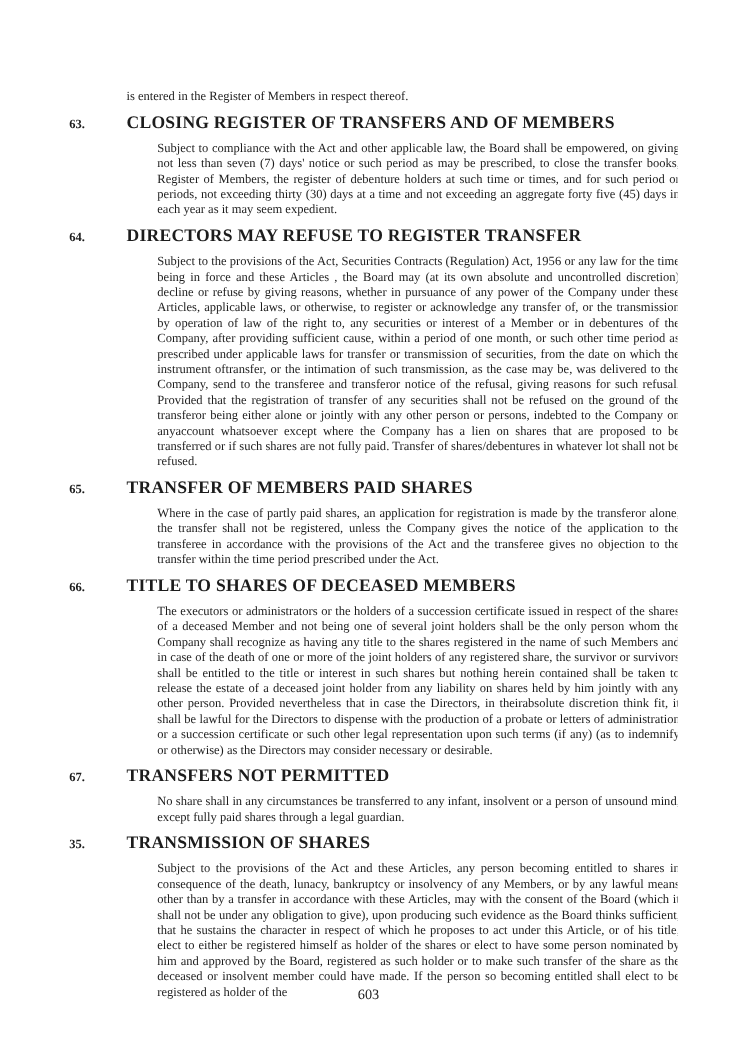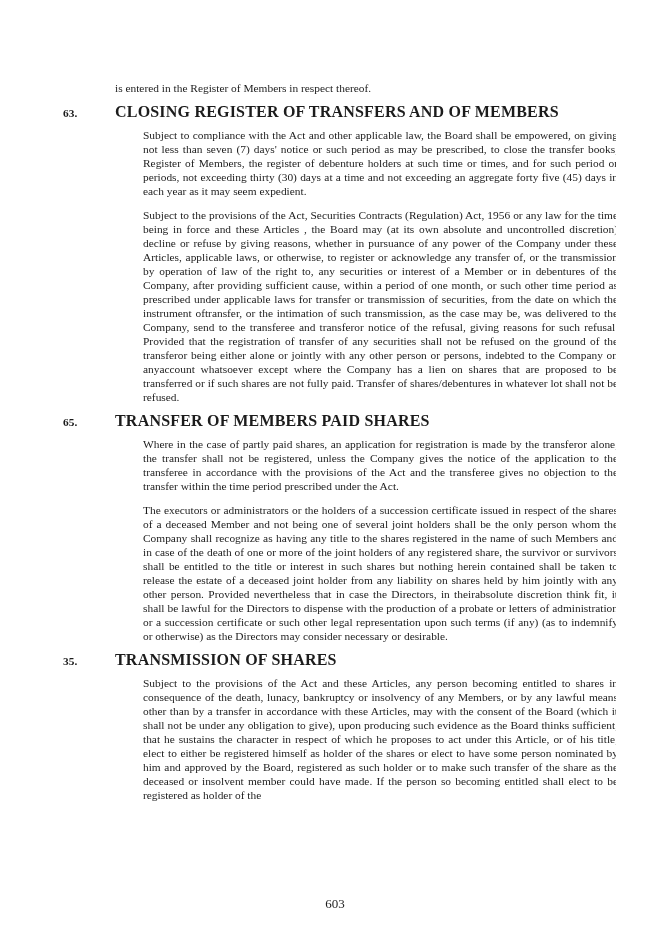--- a/index.html
+++ b/index.html
@@ -73,35 +73,50 @@
 
     <section class="clause">
       <div class="clause-head">
         <span class="clause-num">63.</span>
         <h2 class="clause-title">CLOSING REGISTER OF TRANSFERS AND OF MEMBERS</h2>
       </div>
       <p class="clause-body">Subject to compliance with the Act and other applicable law, the Board shall be empowered, on giving not less than seven (7) days' notice or such period as may be prescribed, to close the transfer books, Register of Members, the register of debenture holders at such time or times, and for such period or periods, not exceeding thirty (30) days at a time and not exceeding an aggregate forty five (45) days in each year as it may seem expedient.</p>
     </section>
 
     <section class="clause">
+      <div class="clause-head">
+        <span class="clause-num">64.</span>
+        <h2 class="clause-title">DIRECTORS MAY REFUSE TO REGISTER TRANSFER</h2>
+      </div>
       <p class="clause-body">Subject to the provisions of the Act, Securities Contracts (Regulation) Act, 1956 or any law for the time being in force and these Articles , the Board may (at its own absolute and uncontrolled discretion) decline or refuse by giving reasons, whether in pursuance of any power of the Company under these Articles, applicable laws, or otherwise, to register or acknowledge any transfer of, or the transmission by operation of law of the right to, any securities or interest of a Member or in debentures of the Company, after providing sufficient cause, within a period of one month, or such other time period as prescribed under applicable laws for transfer or transmission of securities, from the date on which the instrument oftransfer, or the intimation of such transmission, as the case may be, was delivered to the Company, send to the transferee and transferor notice of the refusal, giving reasons for such refusal. Provided that the registration of transfer of any securities shall not be refused on the ground of the transferor being either alone or jointly with any other person or persons, indebted to the Company on anyaccount whatsoever except where the Company has a lien on shares that are proposed to be transferred or if such shares are not fully paid. Transfer of shares/debentures in whatever lot shall not be refused.</p>
     </section>
 
     <section class="clause">
       <div class="clause-head">
         <span class="clause-num">65.</span>
         <h2 class="clause-title">TRANSFER OF MEMBERS PAID SHARES</h2>
       </div>
       <p class="clause-body">Where in the case of partly paid shares, an application for registration is made by the transferor alone, the transfer shall not be registered, unless the Company gives the notice of the application to the transferee in accordance with the provisions of the Act and the transferee gives no objection to the transfer within the time period prescribed under the Act.</p>
     </section>
 
     <section class="clause">
+      <div class="clause-head">
+        <span class="clause-num">66.</span>
+        <h2 class="clause-title">TITLE TO SHARES OF DECEASED MEMBERS</h2>
+      </div>
       <p class="clause-body">The executors or administrators or the holders of a succession certificate issued in respect of the shares of a deceased Member and not being one of several joint holders shall be the only person whom the Company shall recognize as having any title to the shares registered in the name of such Members and in case of the death of one or more of the joint holders of any registered share, the survivor or survivors shall be entitled to the title or interest in such shares but nothing herein contained shall be taken to release the estate of a deceased joint holder from any liability on shares held by him jointly with any other person. Provided nevertheless that in case the Directors, in theirabsolute discretion think fit, it shall be lawful for the Directors to dispense with the production of a probate or letters of administration or a succession certificate or such other legal representation upon such terms (if any) (as to indemnify or otherwise) as the Directors may consider necessary or desirable.</p>
     </section>
 
+    <section class="clause">
+      <div class="clause-head">
+        <span class="clause-num">67.</span>
+        <h2 class="clause-title">TRANSFERS NOT PERMITTED</h2>
+      </div>
+      <p class="clause-body">No share shall in any circumstances be transferred to any infant, insolvent or a person of unsound mind, except fully paid shares through a legal guardian.</p>
+    </section>
 
     <section class="clause">
       <div class="clause-head">
         <span class="clause-num">35.</span>
         <h2 class="clause-title">TRANSMISSION OF SHARES</h2>
       </div>
       <p class="clause-body">Subject to the provisions of the Act and these Articles, any person becoming entitled to shares in consequence of the death, lunacy, bankruptcy or insolvency of any Members, or by any lawful means other than by a transfer in accordance with these Articles, may with the consent of the Board (which it shall not be under any obligation to give), upon producing such evidence as the Board thinks sufficient, that he sustains the character in respect of which he proposes to act under this Article, or of his title, elect to either be registered himself as holder of the shares or elect to have some person nominated by him and approved by the Board, registered as such holder or to make such transfer of the share as the deceased or insolvent member could have made. If the person so becoming entitled shall elect to be registered as holder of the</p>
     </section>
 
   </div>

